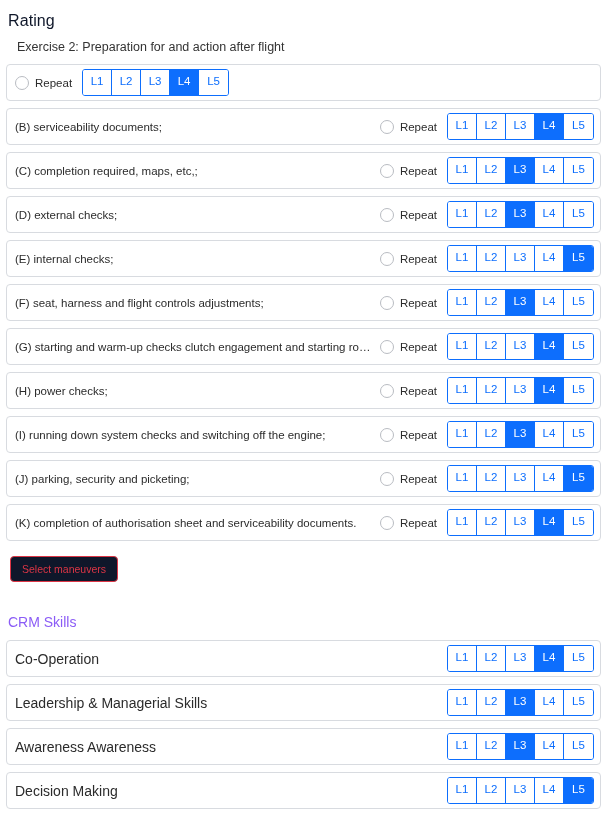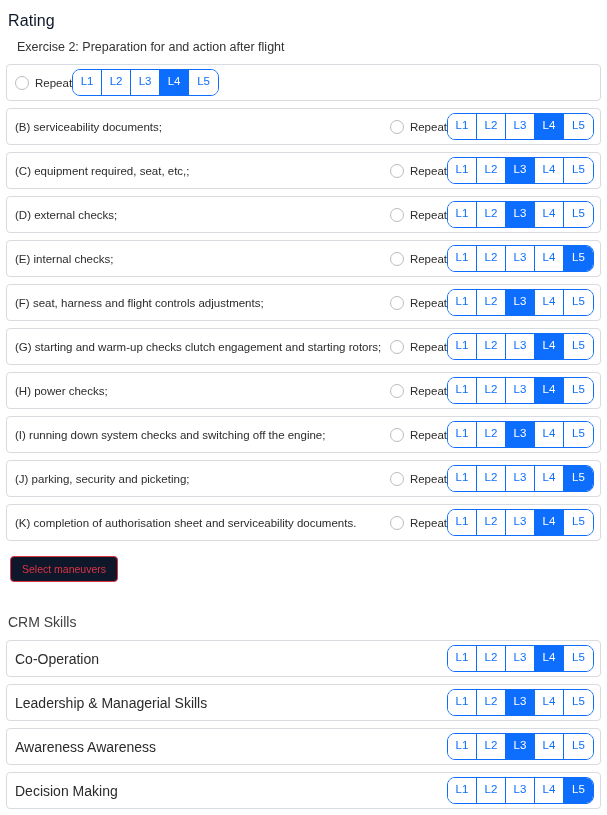--- a/index.html
+++ b/index.html
@@ -45,39 +45,40 @@
     color: #2b2b2b;
     white-space: nowrap;
     overflow: hidden;
     text-overflow: ellipsis;
     padding-right: 8px;
   }
   .repeat-wrap {
     display: flex;
     align-items: center;
     gap: 6px;
+    margin-right: 10px;
     flex: 0 0 auto;
   }
   .radio {
     width: 14px;
     height: 14px;
     border: 1px solid #b9bcc2;
     border-radius: 50%;
     background: #fff;
     display: inline-block;
   }
   .repeat-label {
     font-size: 11.5px;
     color: #2b2b2b;
   }
   .levels {
     display: flex;
     flex: 0 0 auto;
     border: 1px solid #0d6efd;
-    border-radius: 8px;
+    border-radius: 3px;
     overflow: hidden;
   }
   .lvl {
     width: 29px;
     height: 25px;
     line-height: 23px;
     text-align: center;
     font-size: 11.5px;
     color: #0d6efd;
     background: #fff;
@@ -96,21 +97,21 @@
     padding: 6px 11px;
     font-size: 10.5px;
     color: #dc3545;
     background: #0f172a;
     border: 1px solid #dc3545;
     border-radius: 4px;
     cursor: pointer;
   }
   .crm-title {
     font-size: 14px;
-    color: #404040;
+    color: #8b5cf6;
     margin: 32px 0 10px 2px;
   }
   .crm-row {
     display: flex;
     align-items: center;
     border: 1px solid #d8dbe0;
     border-radius: 4px;
     background: #fff;
     height: 37px;
     margin-bottom: 7px;
@@ -153,21 +154,21 @@
         </div>
         <div class="levels">
           <div class="lvl">L1</div>
           <div class="lvl">L2</div>
           <div class="lvl">L3</div>
           <div class="lvl active">L4</div>
           <div class="lvl">L5</div>
         </div>
       </div>
       <div class="row">
-        <div class="row-label">(C) equipment required, seat, etc,;</div>
+        <div class="row-label">(C) completion required, maps, etc,;</div>
         <div class="repeat-wrap">
           <span class="radio"></span>
           <span class="repeat-label">Repeat</span>
         </div>
         <div class="levels">
           <div class="lvl">L1</div>
           <div class="lvl">L2</div>
           <div class="lvl active">L3</div>
           <div class="lvl">L4</div>
           <div class="lvl">L5</div>

